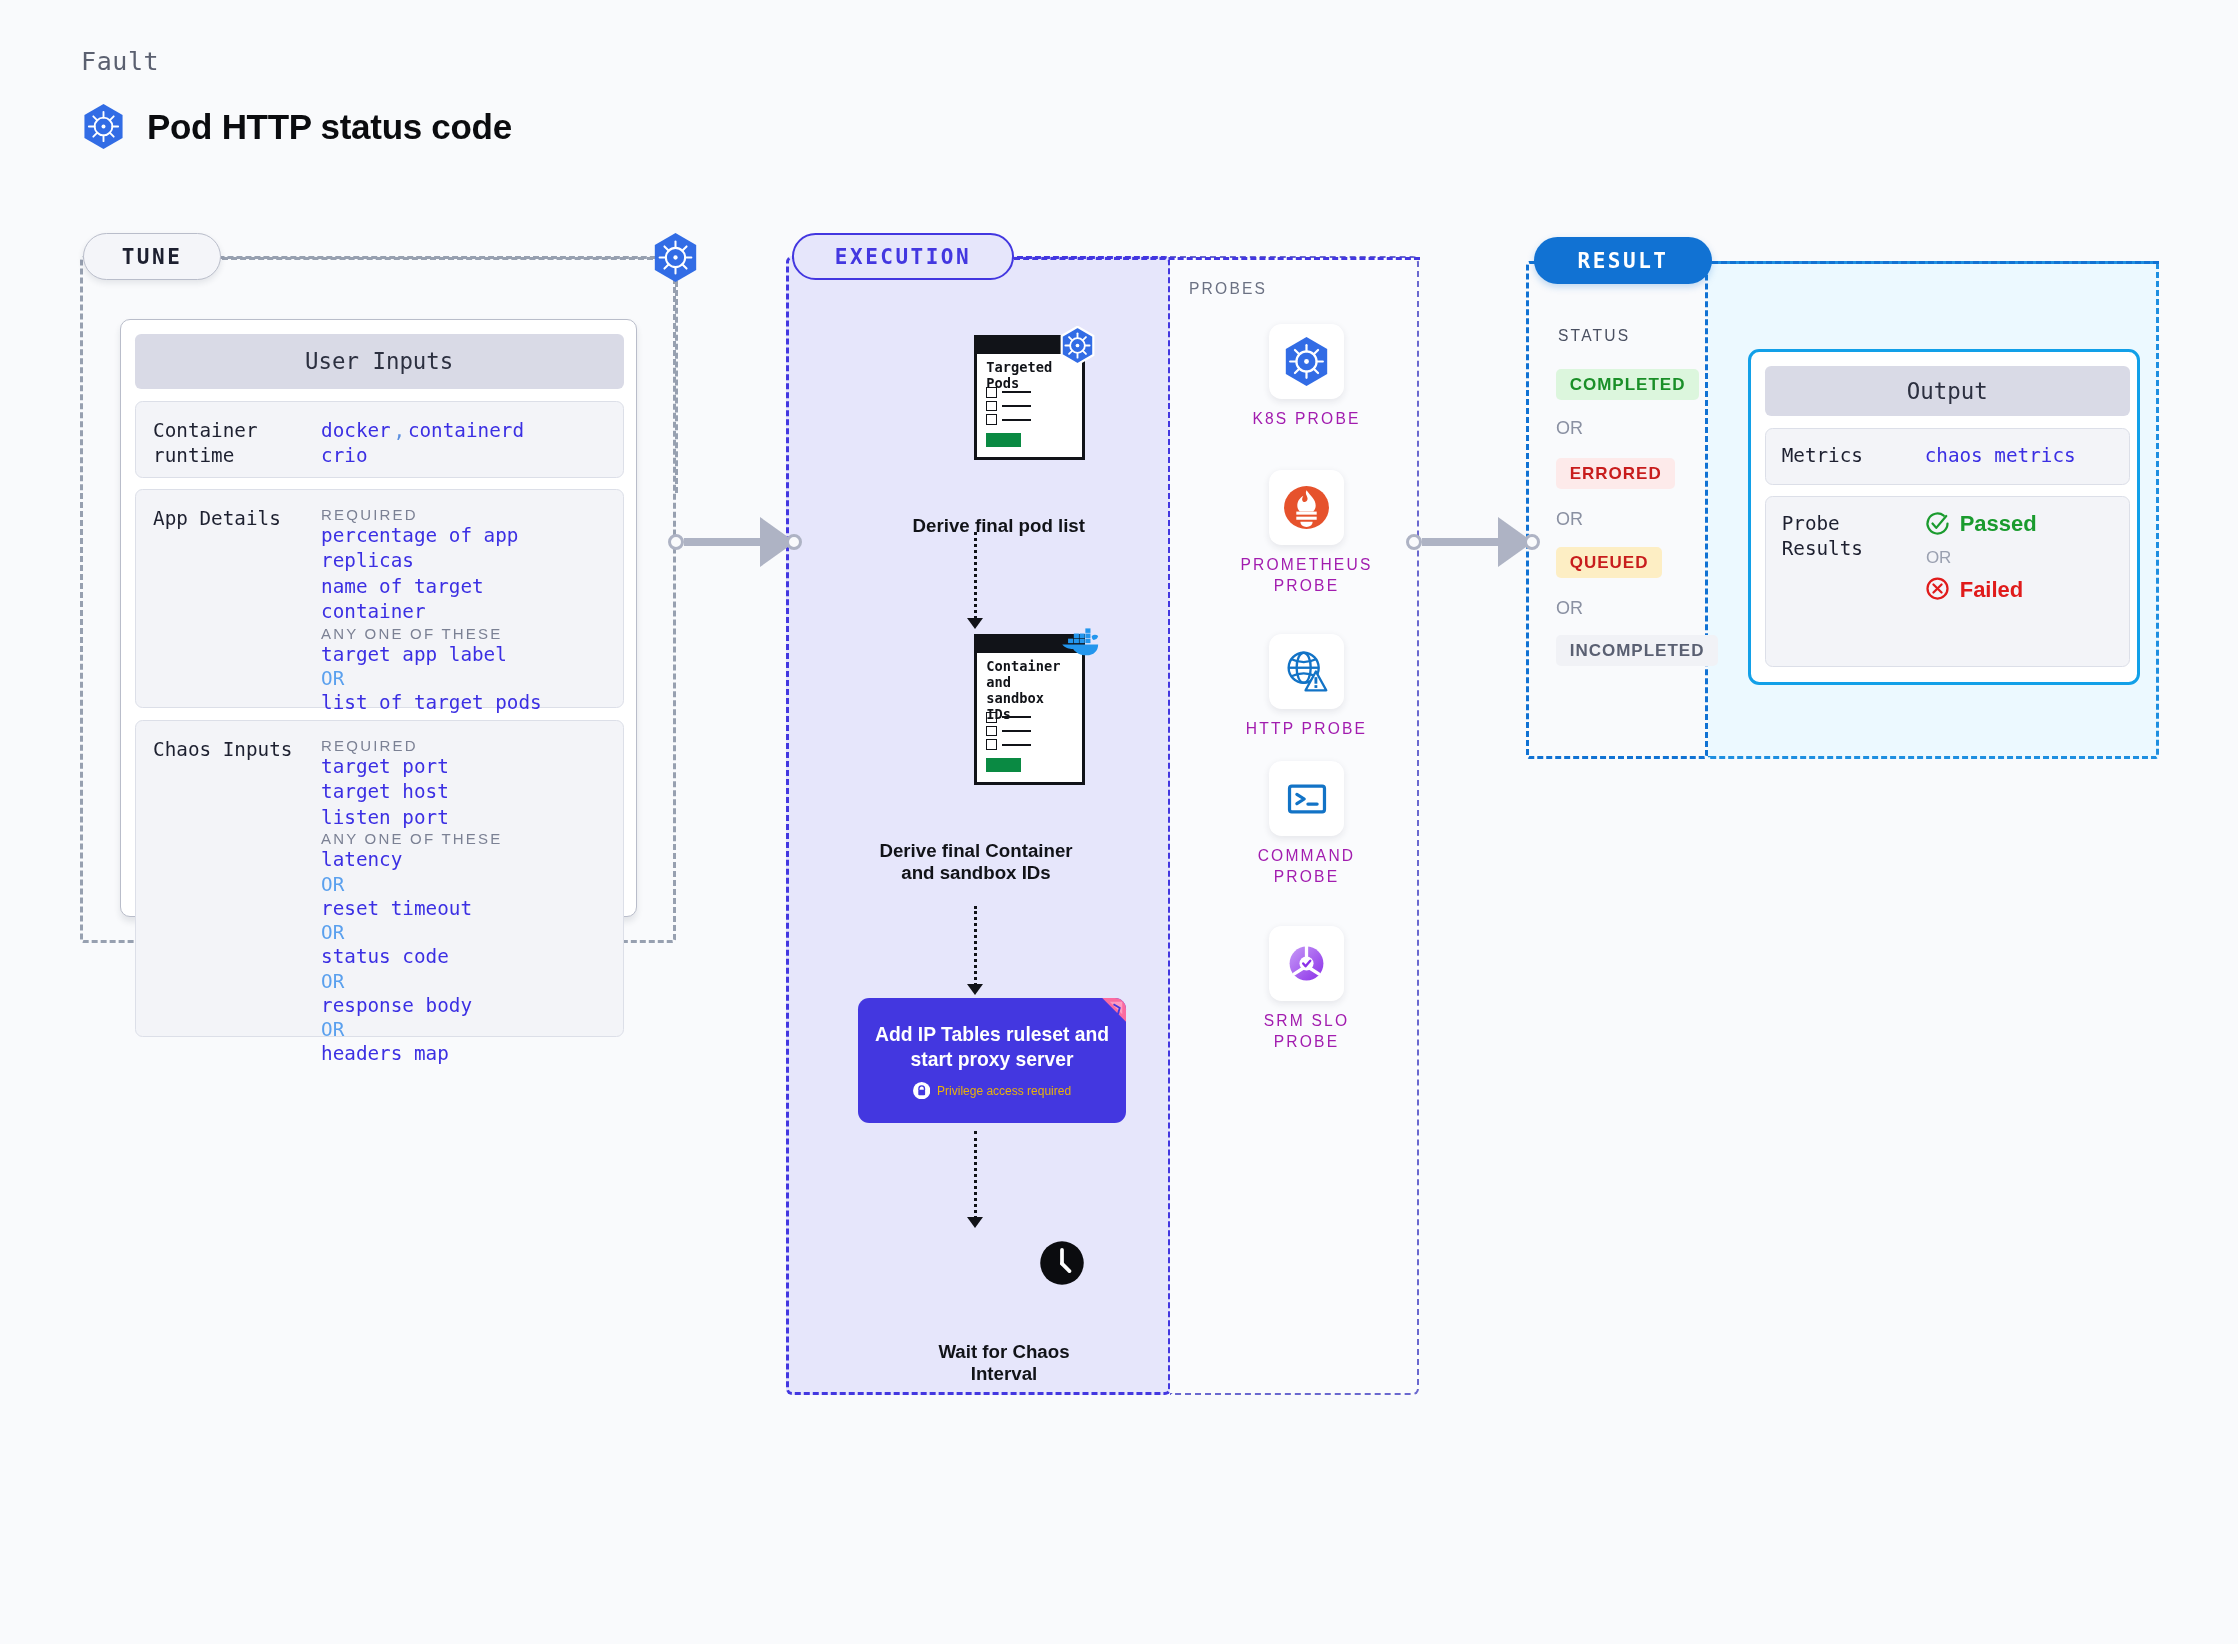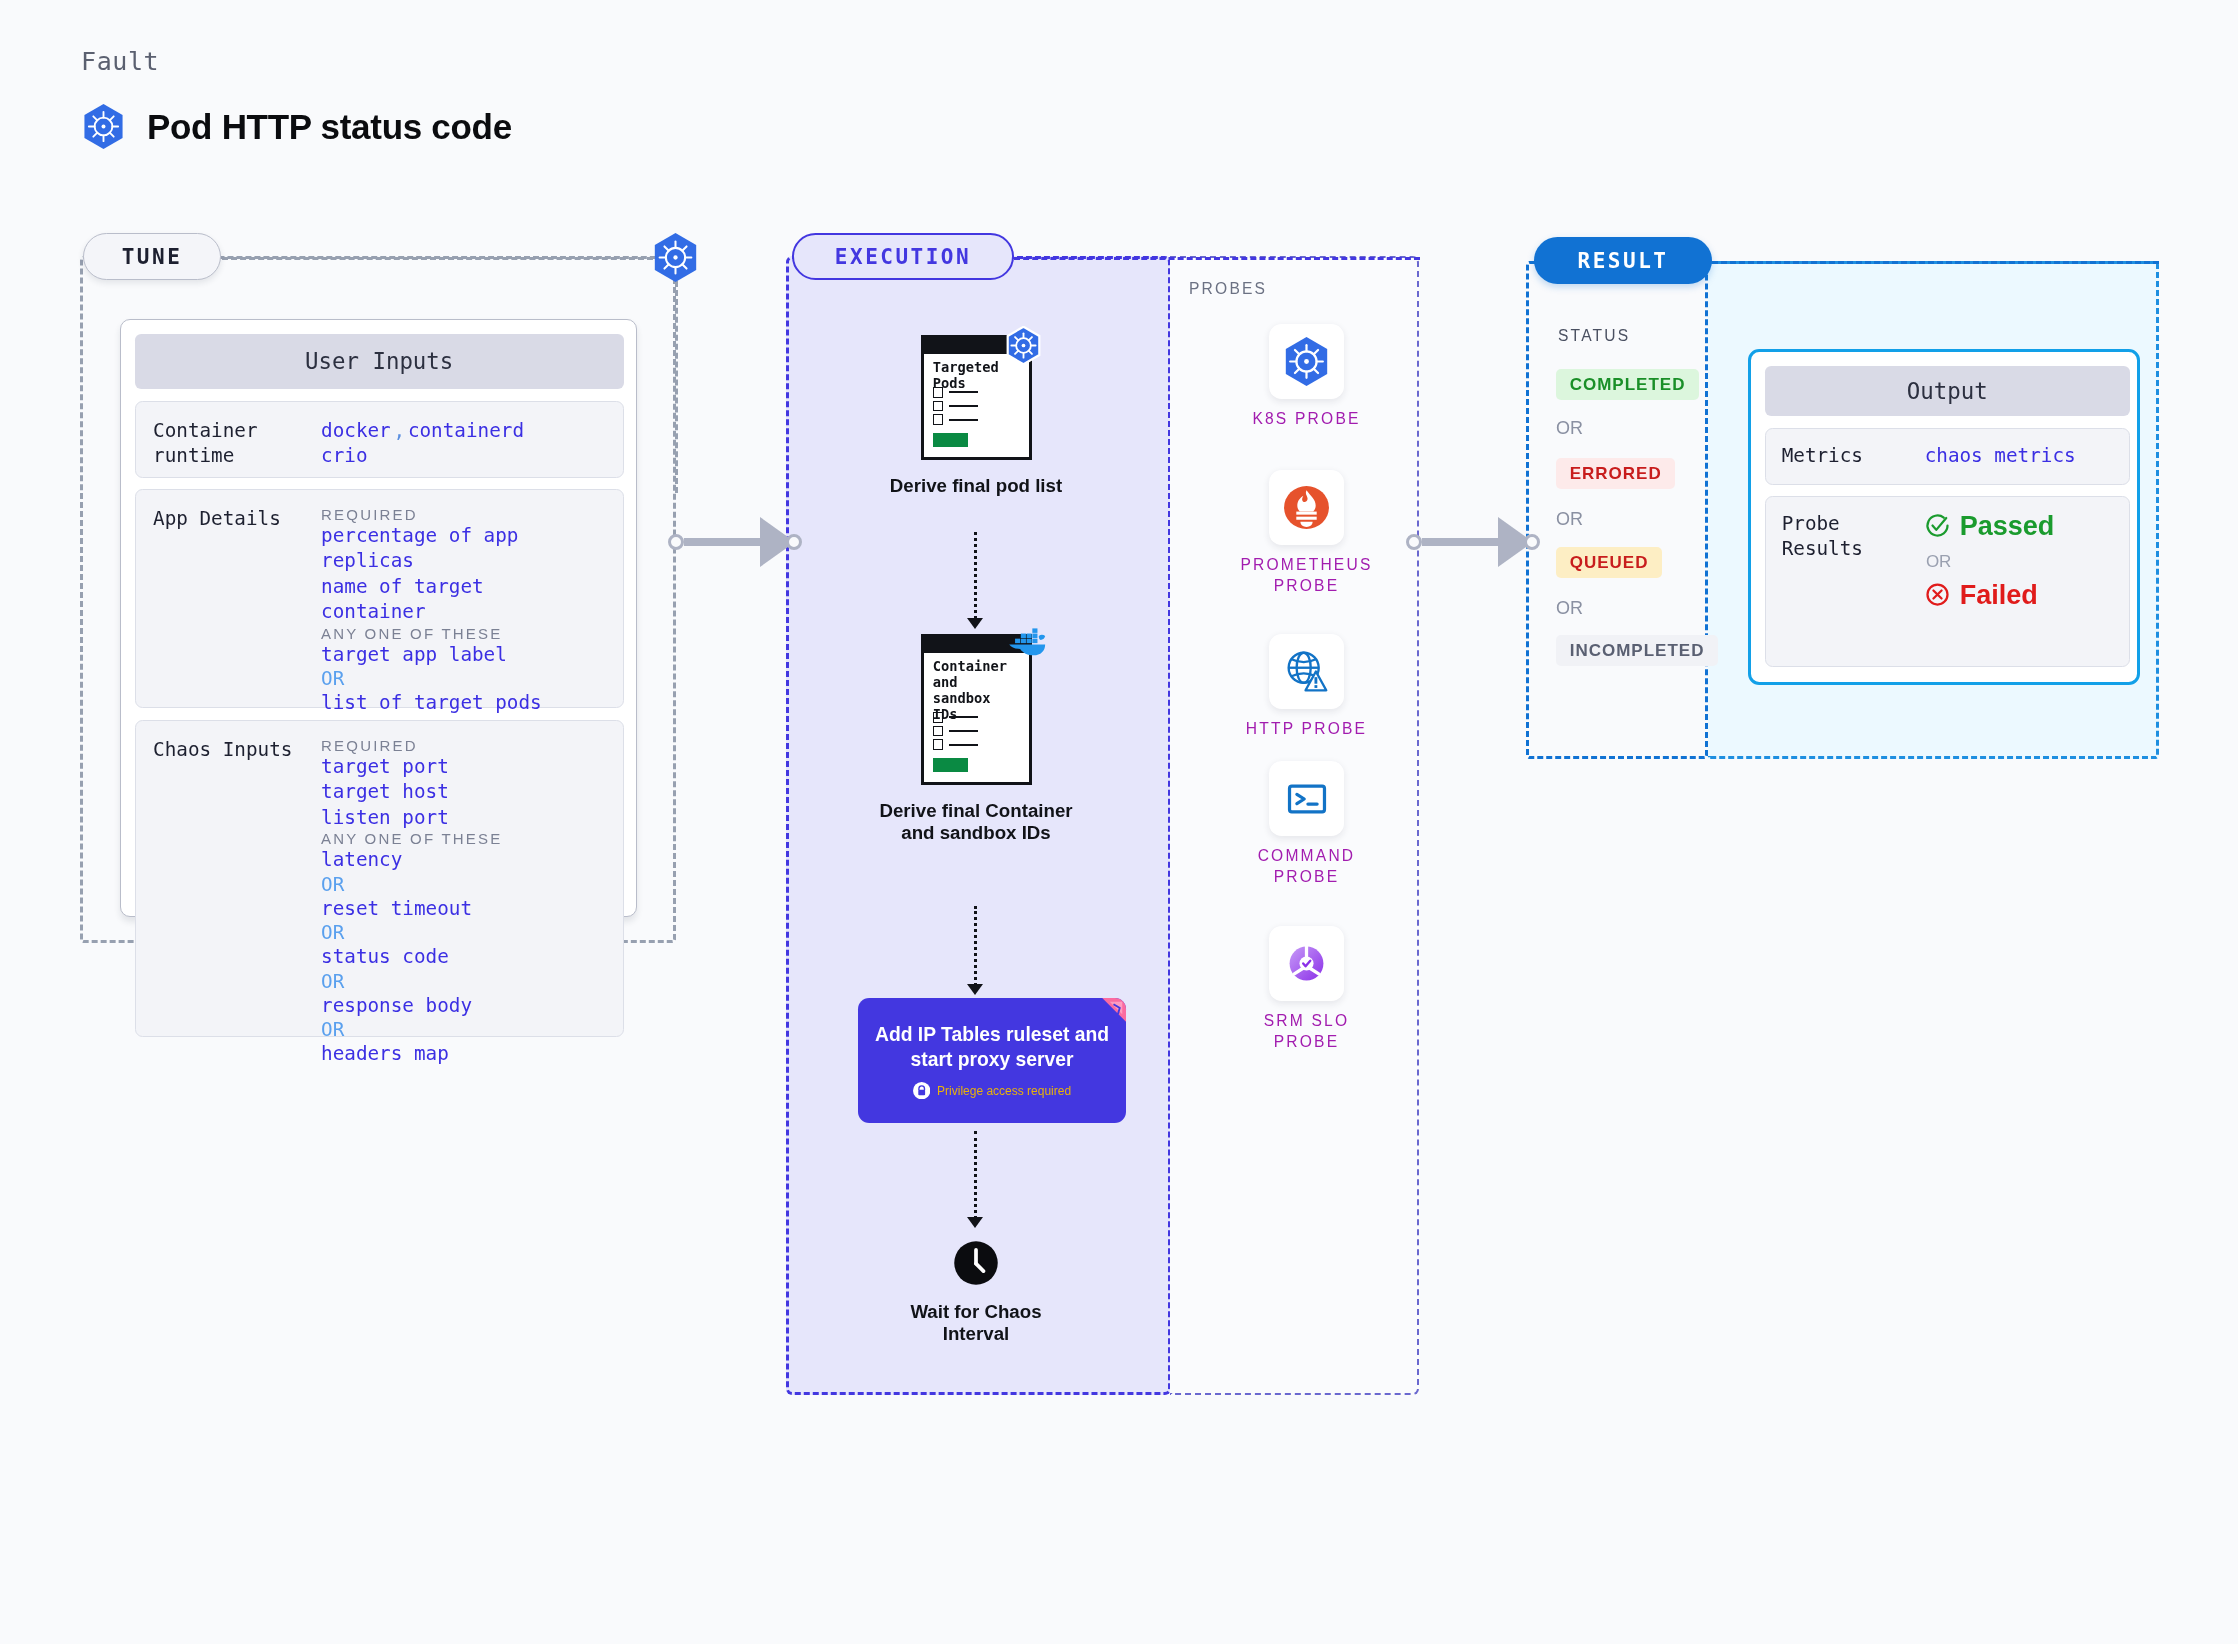--- a/index.html
+++ b/index.html
@@ -120,21 +120,21 @@
   .ui-row .vals { flex: 1; display: flex; flex-direction: column; }
 
   .row-runtime { left: 13.7px; top: 81px; width: 489px; height: 77px; }
   .row-app { left: 13.7px; top: 169px; width: 489px; height: 219px; }
   .row-chaos { left: 13.7px; top: 400px; width: 489px; height: 317px; }
 
   .gap-s { height: 10px; }
   .gap-m { height: 21px; }
 
   
-  .exec-node { position: absolute; display: flex; flex-direction: column; align-items: center; }
+  .exec-node { position: absolute; display: flex; flex-direction: column; align-items: flex-end; gap: 40px; }
   .doc {
     position: relative; width: 111px; height: 125px;
     background: #fff; border: 3.7px solid #111318;
   }
   .doc-bar { position: absolute; left: 0; top: 0; right: 0; height: 16px; background: #111318; }
   .doc-title {
     position: absolute; left: 9.3px; top: 22.4px; right: 6.2px;
     font-family: "DejaVu Sans Mono", monospace; font-weight: 700;
     font-size: 13.7px; line-height: 1.15; color: #111318; text-align: left;
   }
@@ -205,21 +205,21 @@
   .out-card {
     position: absolute; left: 1748px; top: 349px; width: 392px; height: 336px;
     background: #fff; border: 3.7px solid #12a0e8; border-radius: 11.2px;
   }
   .out-card .card-header { position: absolute; left: 13.7px; top: 13.7px; width: 365px; height: 50px; }
   .out-row { position: absolute; display: flex; padding: 13.7px 16px; }
   .out-row .key { width: 143px; flex: none; }
   .row-metrics { left: 13.7px; top: 76px; width: 365px; height: 57px; }
   .row-probe { left: 13.7px; top: 144px; width: 365px; height: 171px; }
   .pf-line { display: flex; align-items: center; gap: 10px; }
-  .pf-line .txt { font-size: 27px; font-weight: 700; }
+  .pf-line .txt { font-size: 22px; font-weight: 700; }
   .pf-or { font-size: 17px; color: #9aa0b0; margin: 10px 0 8.7px 1.2px; }
 </style>
 </head>
 <body>
 
 <div class="page">
 
   <div class="fault-label mono">Fault</div>
   <div class="title-row">
     <span class="k8s-hex">

